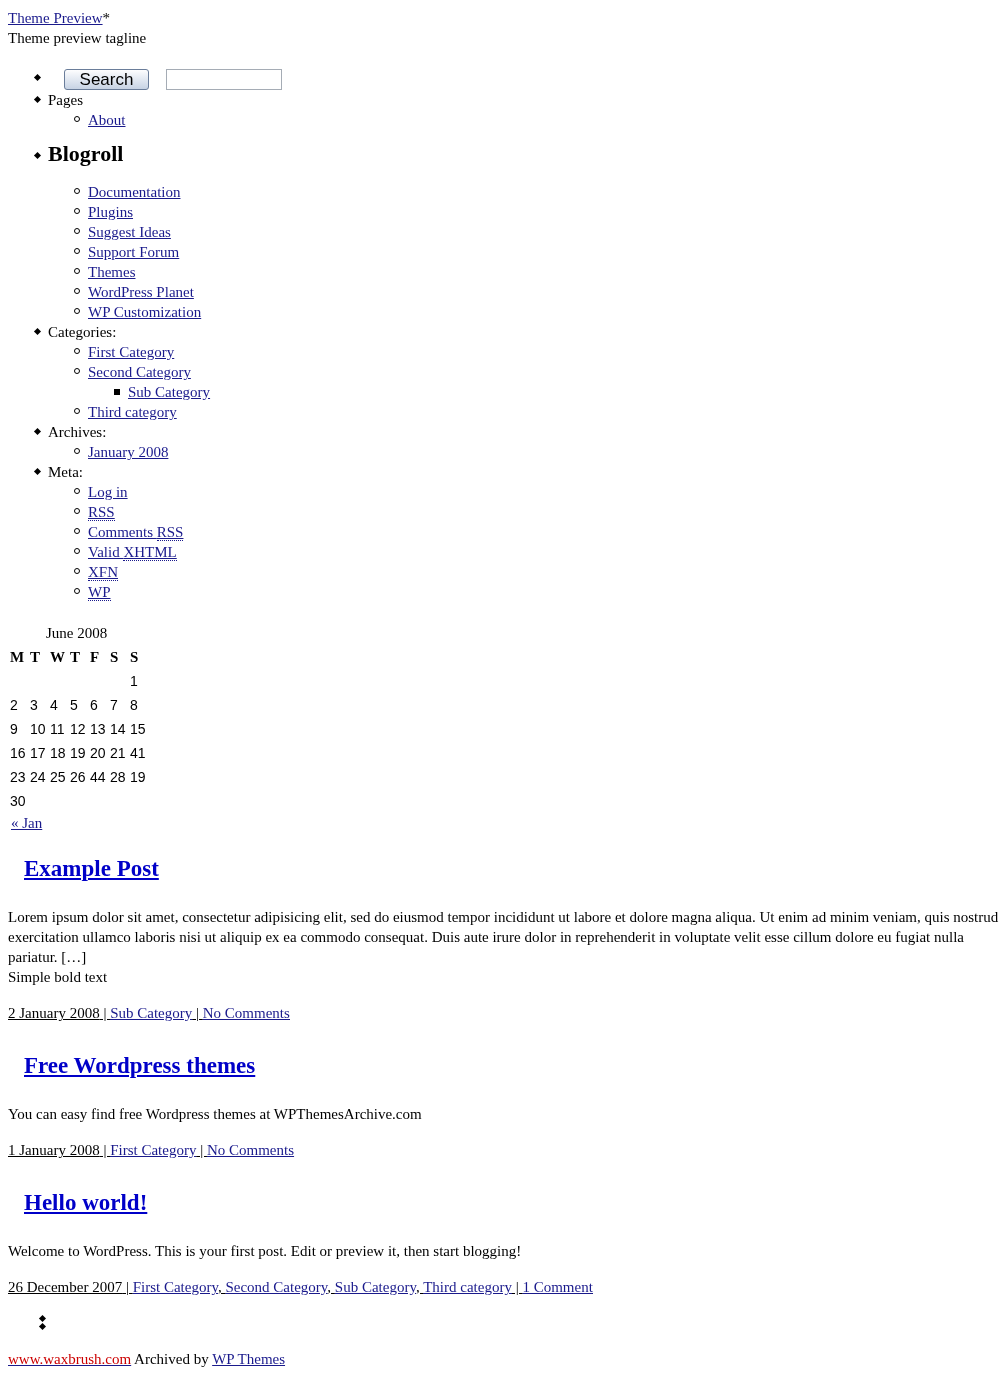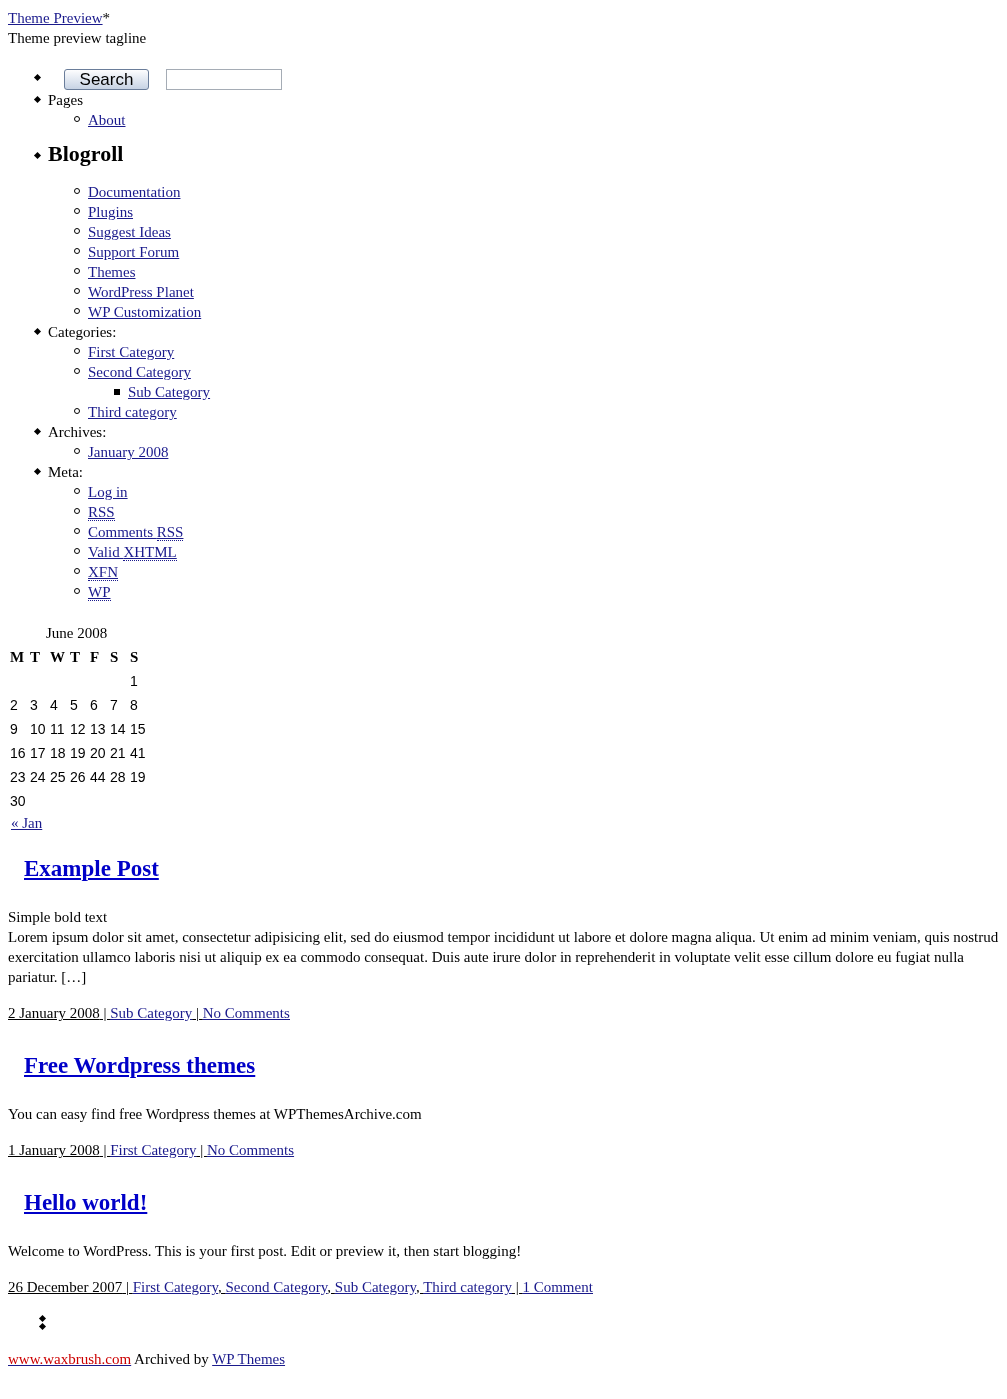--- a/index.html
+++ b/index.html
@@ -217,22 +217,22 @@
         <td></td>
         <td></td>
       </tr>
     </tbody>
   </table>
   <a href="#" class="cal-prev">« Jan</a>
 
   <div class="post">
     <h2 class="post-title"><a href="#">Example Post</a></h2>
     <div class="post-body">
+      <p>Lorem ipsum dolor sit amet, consectetur adipisicing elit, sed do eiusmod tempor incididunt ut labore et dolore magna aliqua. Ut enim ad minim veniam, quis nostrud exercitation ullamco laboris nisi ut aliquip ex ea commodo consequat. Duis aute irure dolor in reprehenderit in voluptate velit esse cillum dolore eu fugiat nulla pariatur. […]</p>
       <p>Simple bold text</p>
-      <p>Lorem ipsum dolor sit amet, consectetur adipisicing elit, sed do eiusmod tempor incididunt ut labore et dolore magna aliqua. Ut enim ad minim veniam, quis nostrud exercitation ullamco laboris nisi ut aliquip ex ea commodo consequat. Duis aute irure dolor in reprehenderit in voluptate velit esse cillum dolore eu fugiat nulla pariatur. […]</p>
     </div>
     <div class="post-meta">
       <span>2 January 2008</span><span> | </span><a href="#">Sub Category</a><span> | </span><a href="#">No Comments</a>
     </div>
   </div>
   <div class="post-gap"></div>
 
   <div class="post">
     <h2 class="post-title"><a href="#">Free Wordpress themes</a></h2>
     <div class="post-body">

